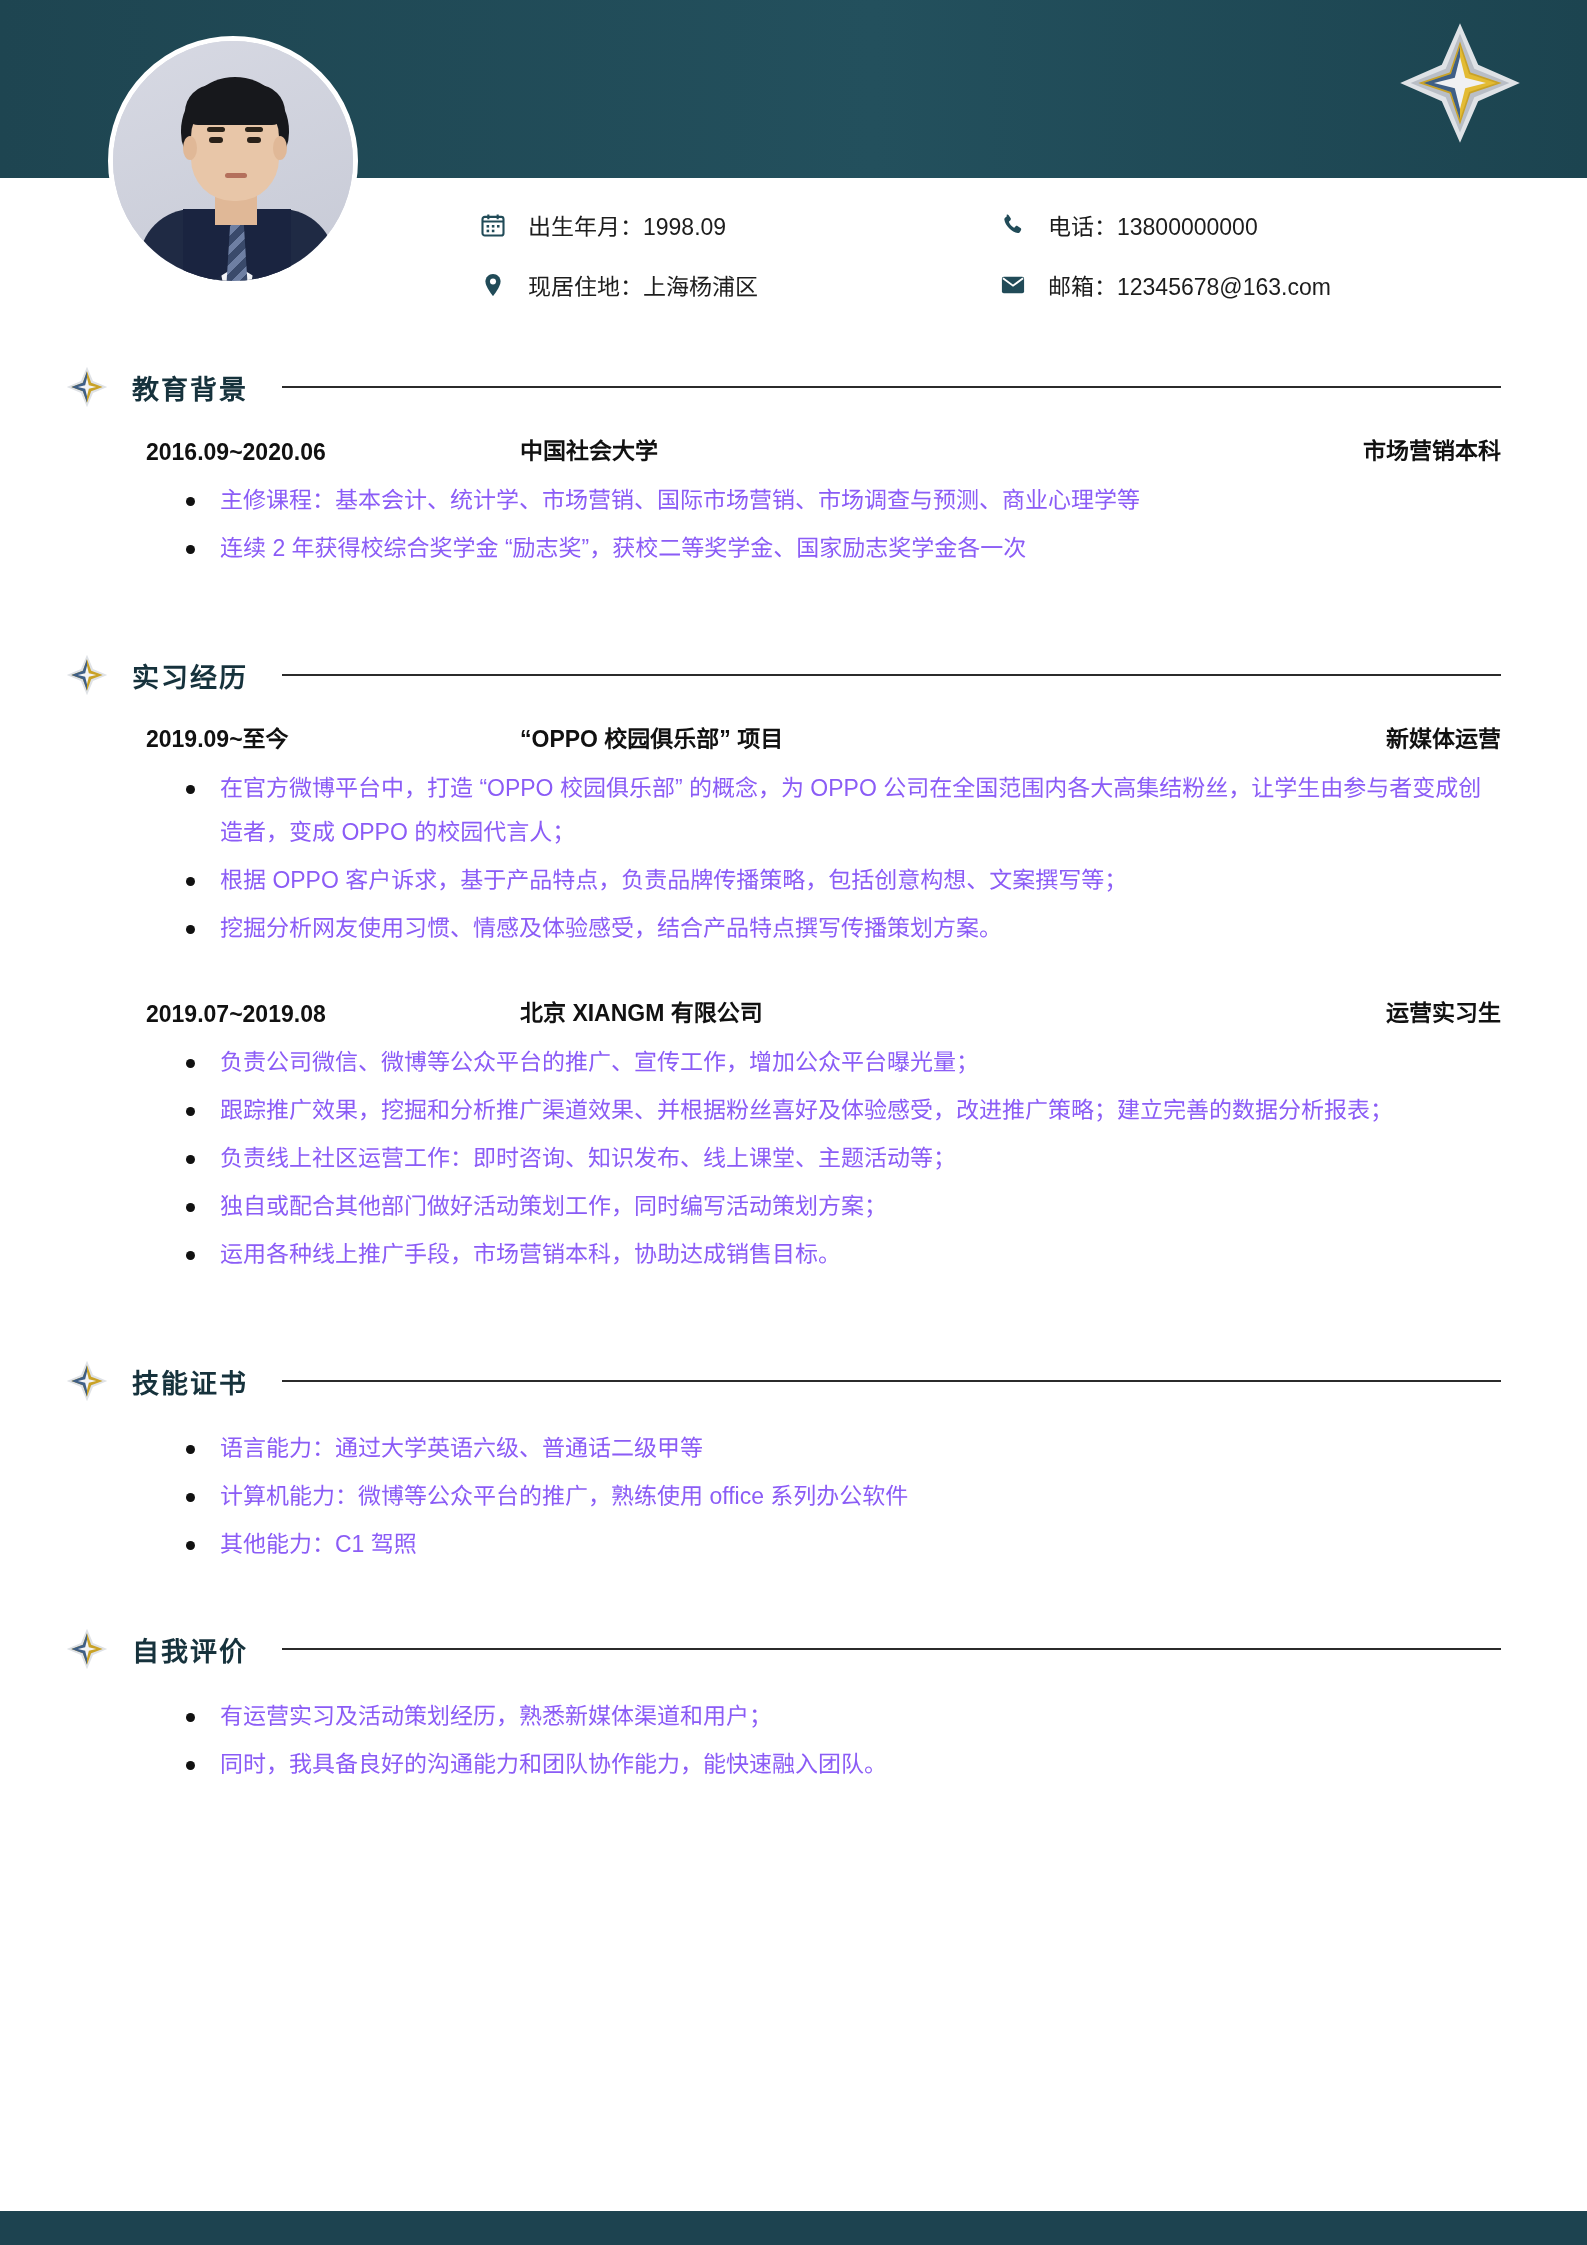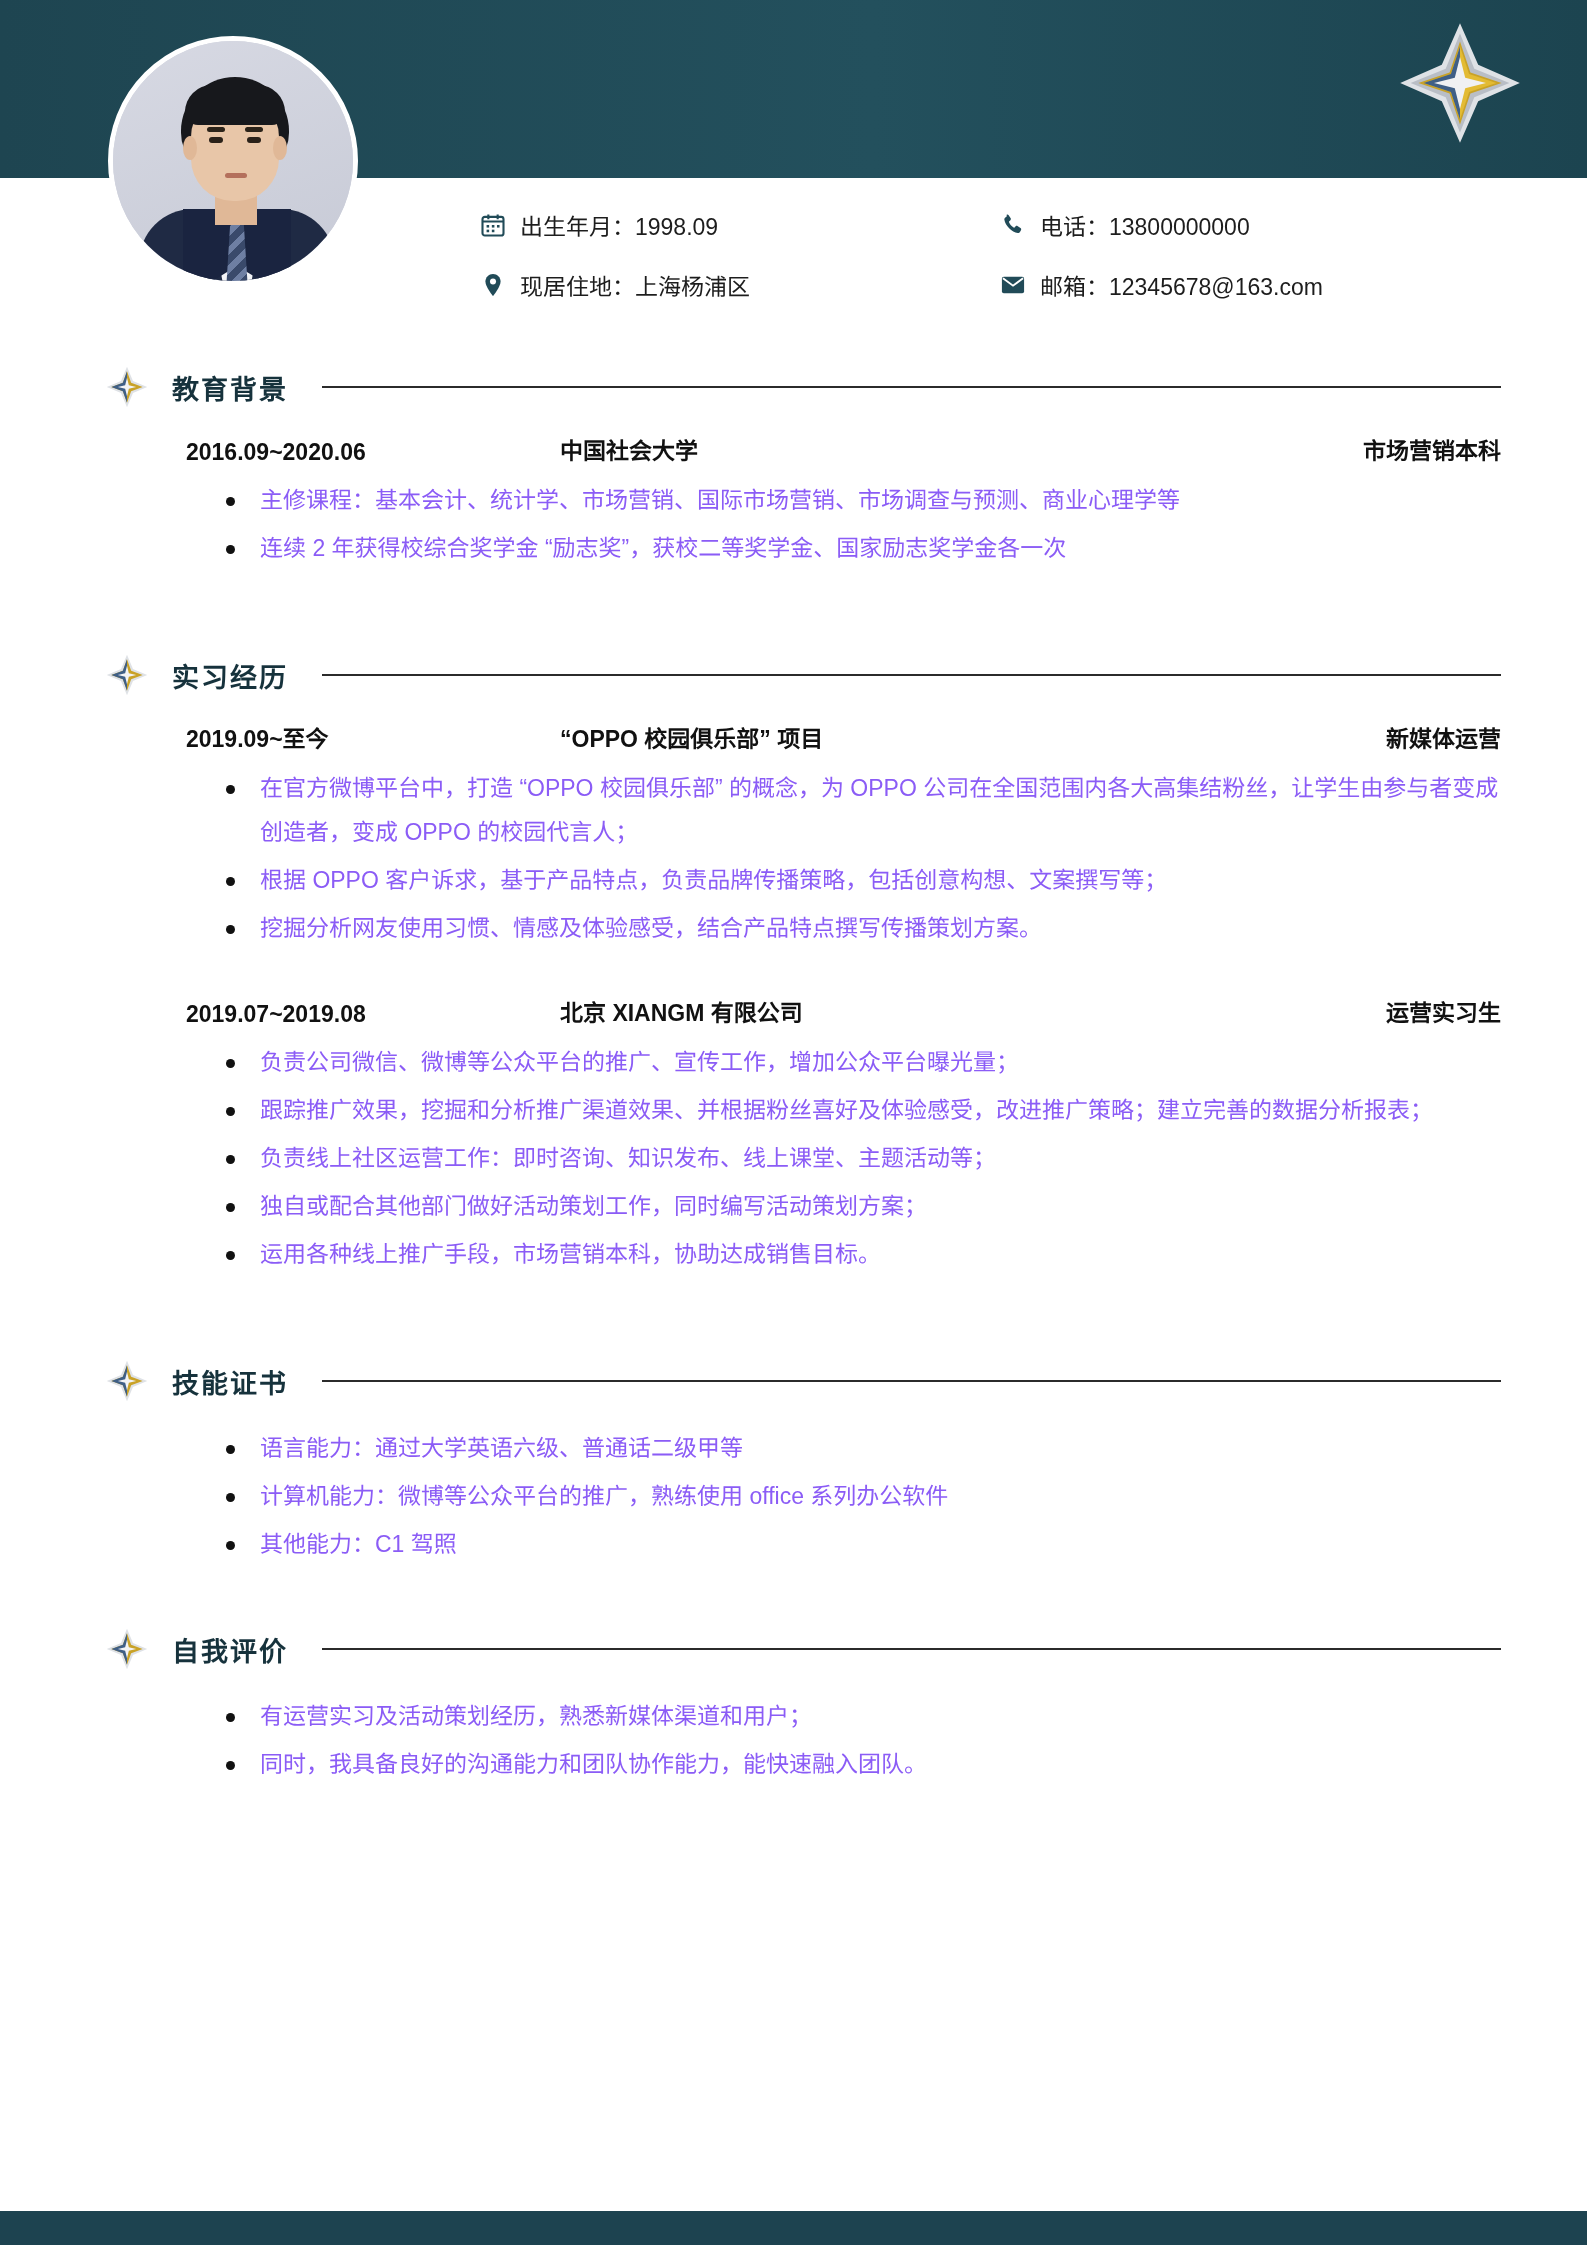--- a/index.html
+++ b/index.html
@@ -146,39 +146,39 @@
     top: 30px;
     width: 960px;
     display: grid;
     grid-template-columns: 520px 440px;
     grid-row-gap: 26px;
     align-items: center;
   }
   .c-item {
     display: flex;
     align-items: center;
-    gap: 12px;
+    gap: 20px;
     font-size: 23px;
     color: #1d1d1d;
   }
   .c-ico {
     width: 30px;
     height: 30px;
     flex: 0 0 30px;
     color: #214b58;
     display: flex;
     align-items: center;
     justify-content: center;
   }
   .c-ico svg { display:block; }
 
   
   .section {
     margin: 0 0 0 0;
-    padding: 0 86px 0 104px;
+    padding: 0 86px 0 64px;
   }
   .sec-head {
     display: flex;
     align-items: center;
     gap: 22px;
     margin-bottom: 22px;
   }
   .diamond-icon { width: 46px; height: 46px; flex: 0 0 46px; }
   .sec-title {
     font-size: 27px;

